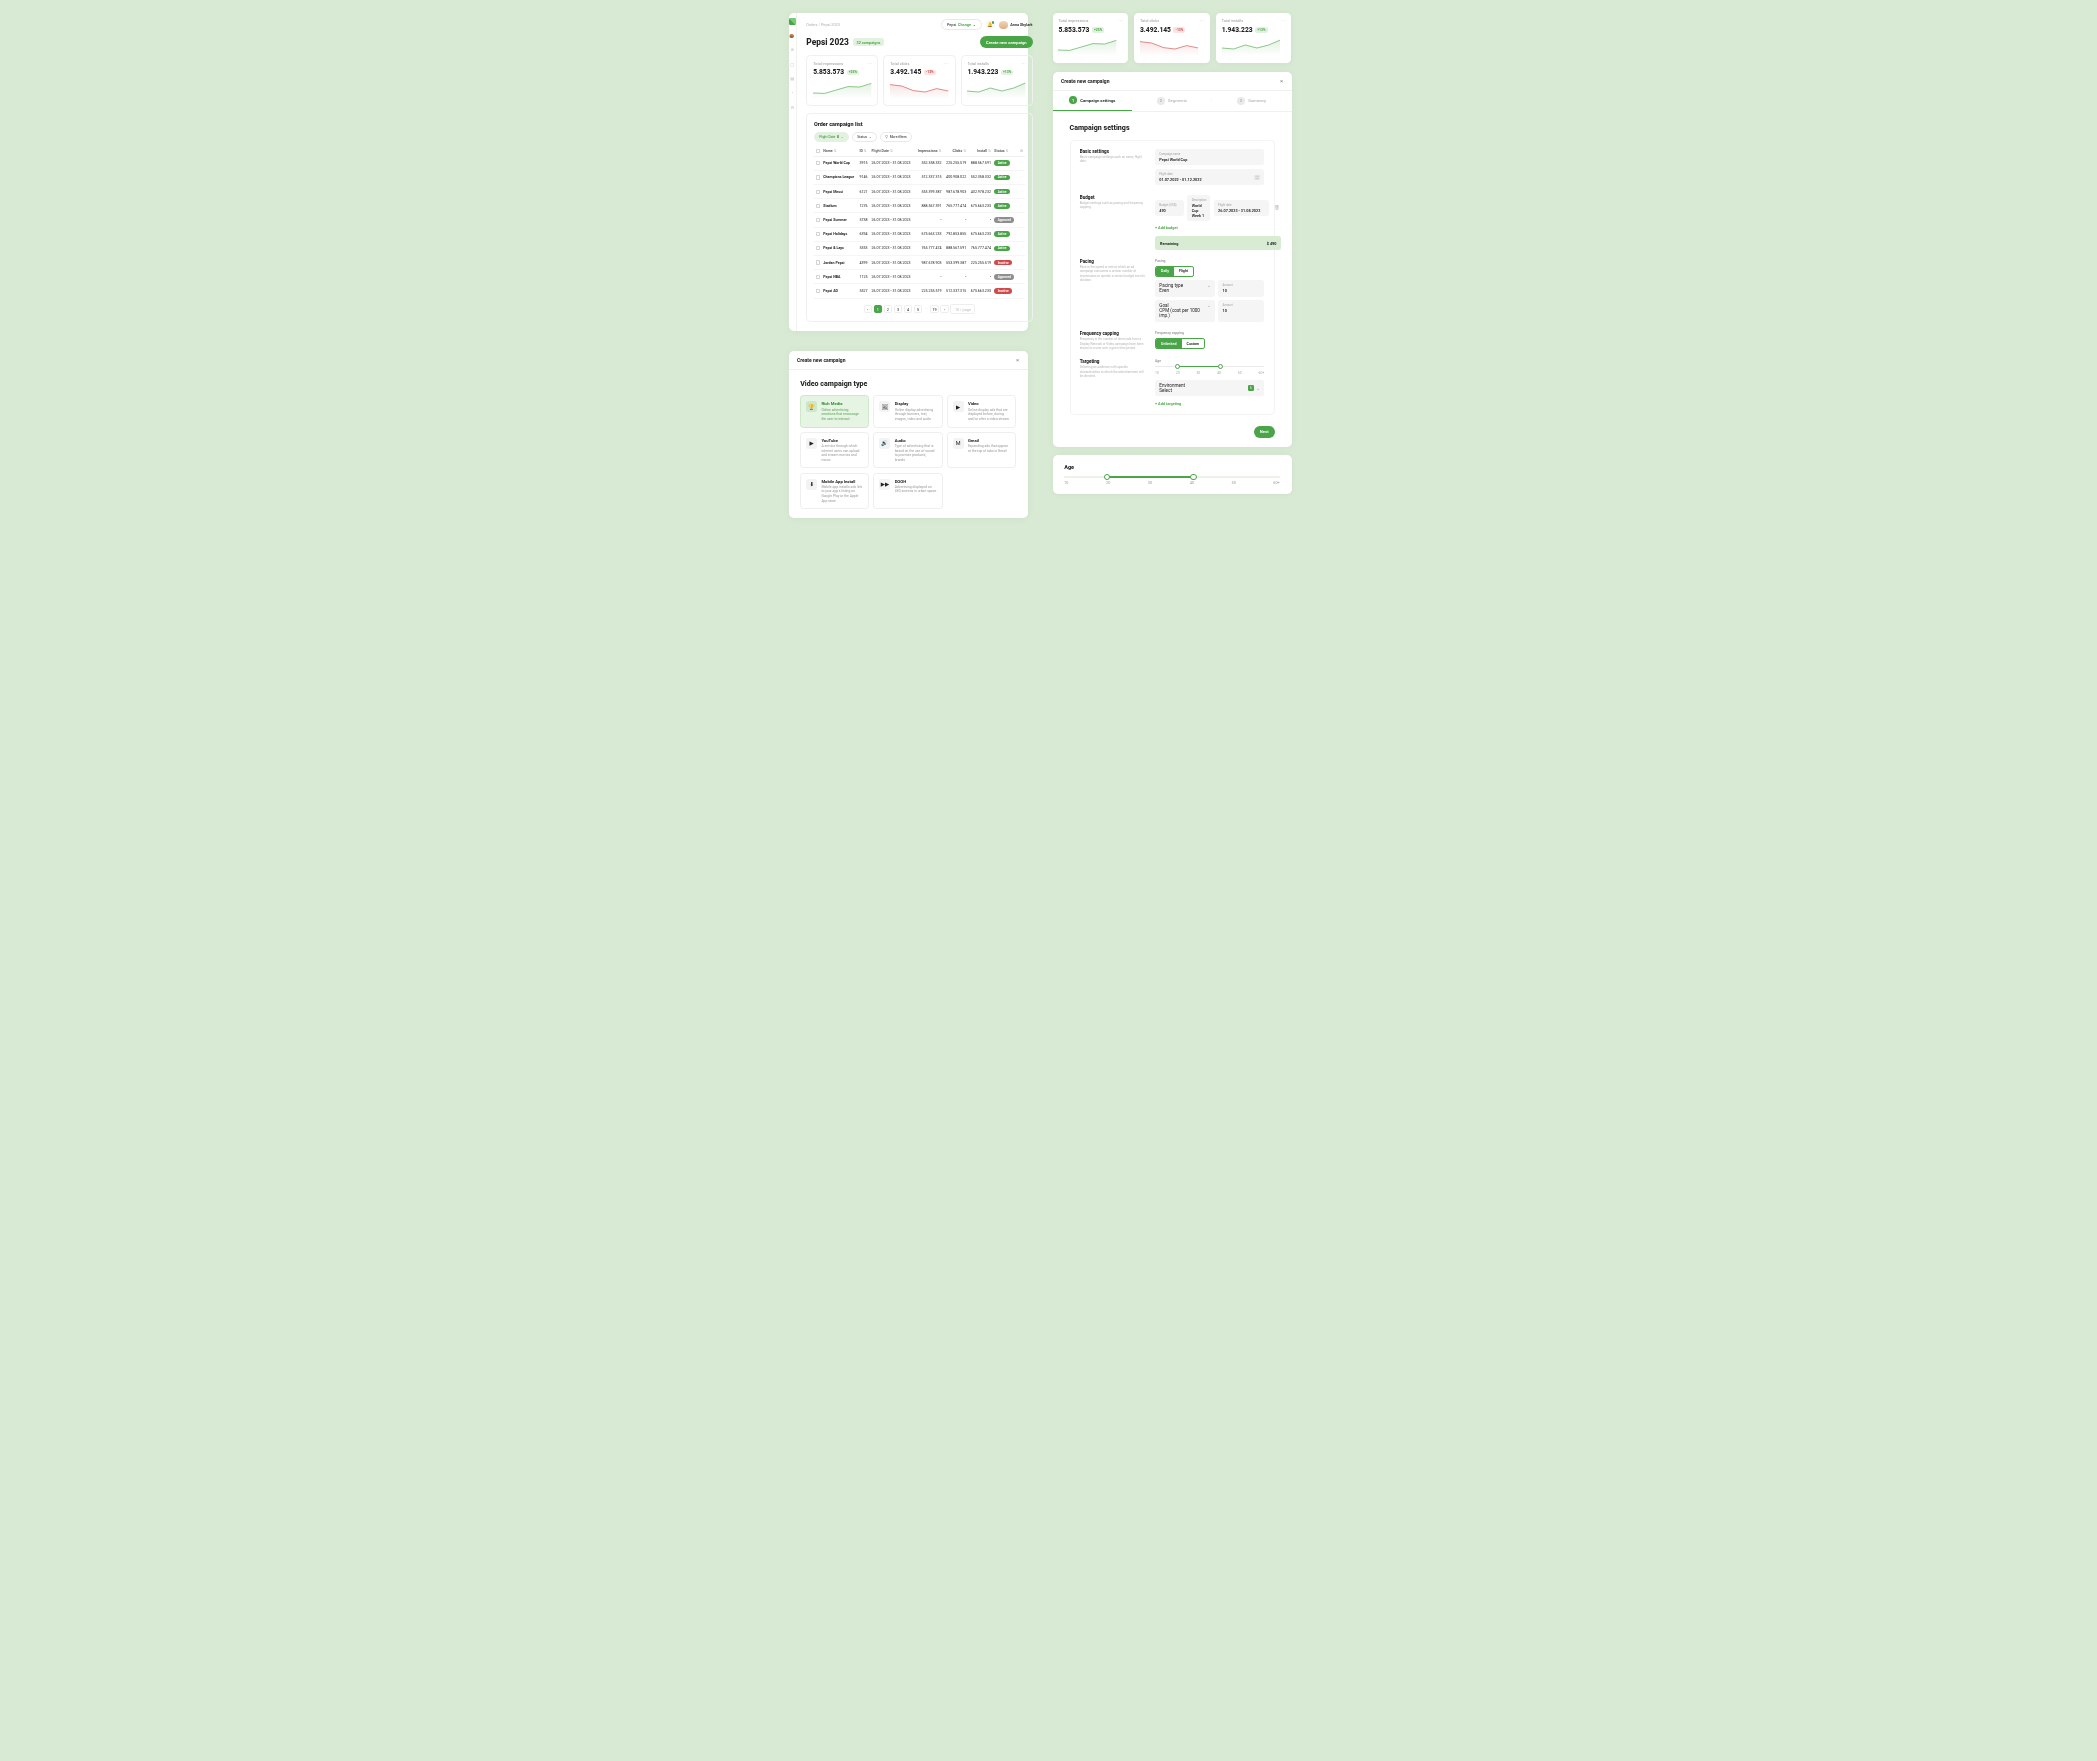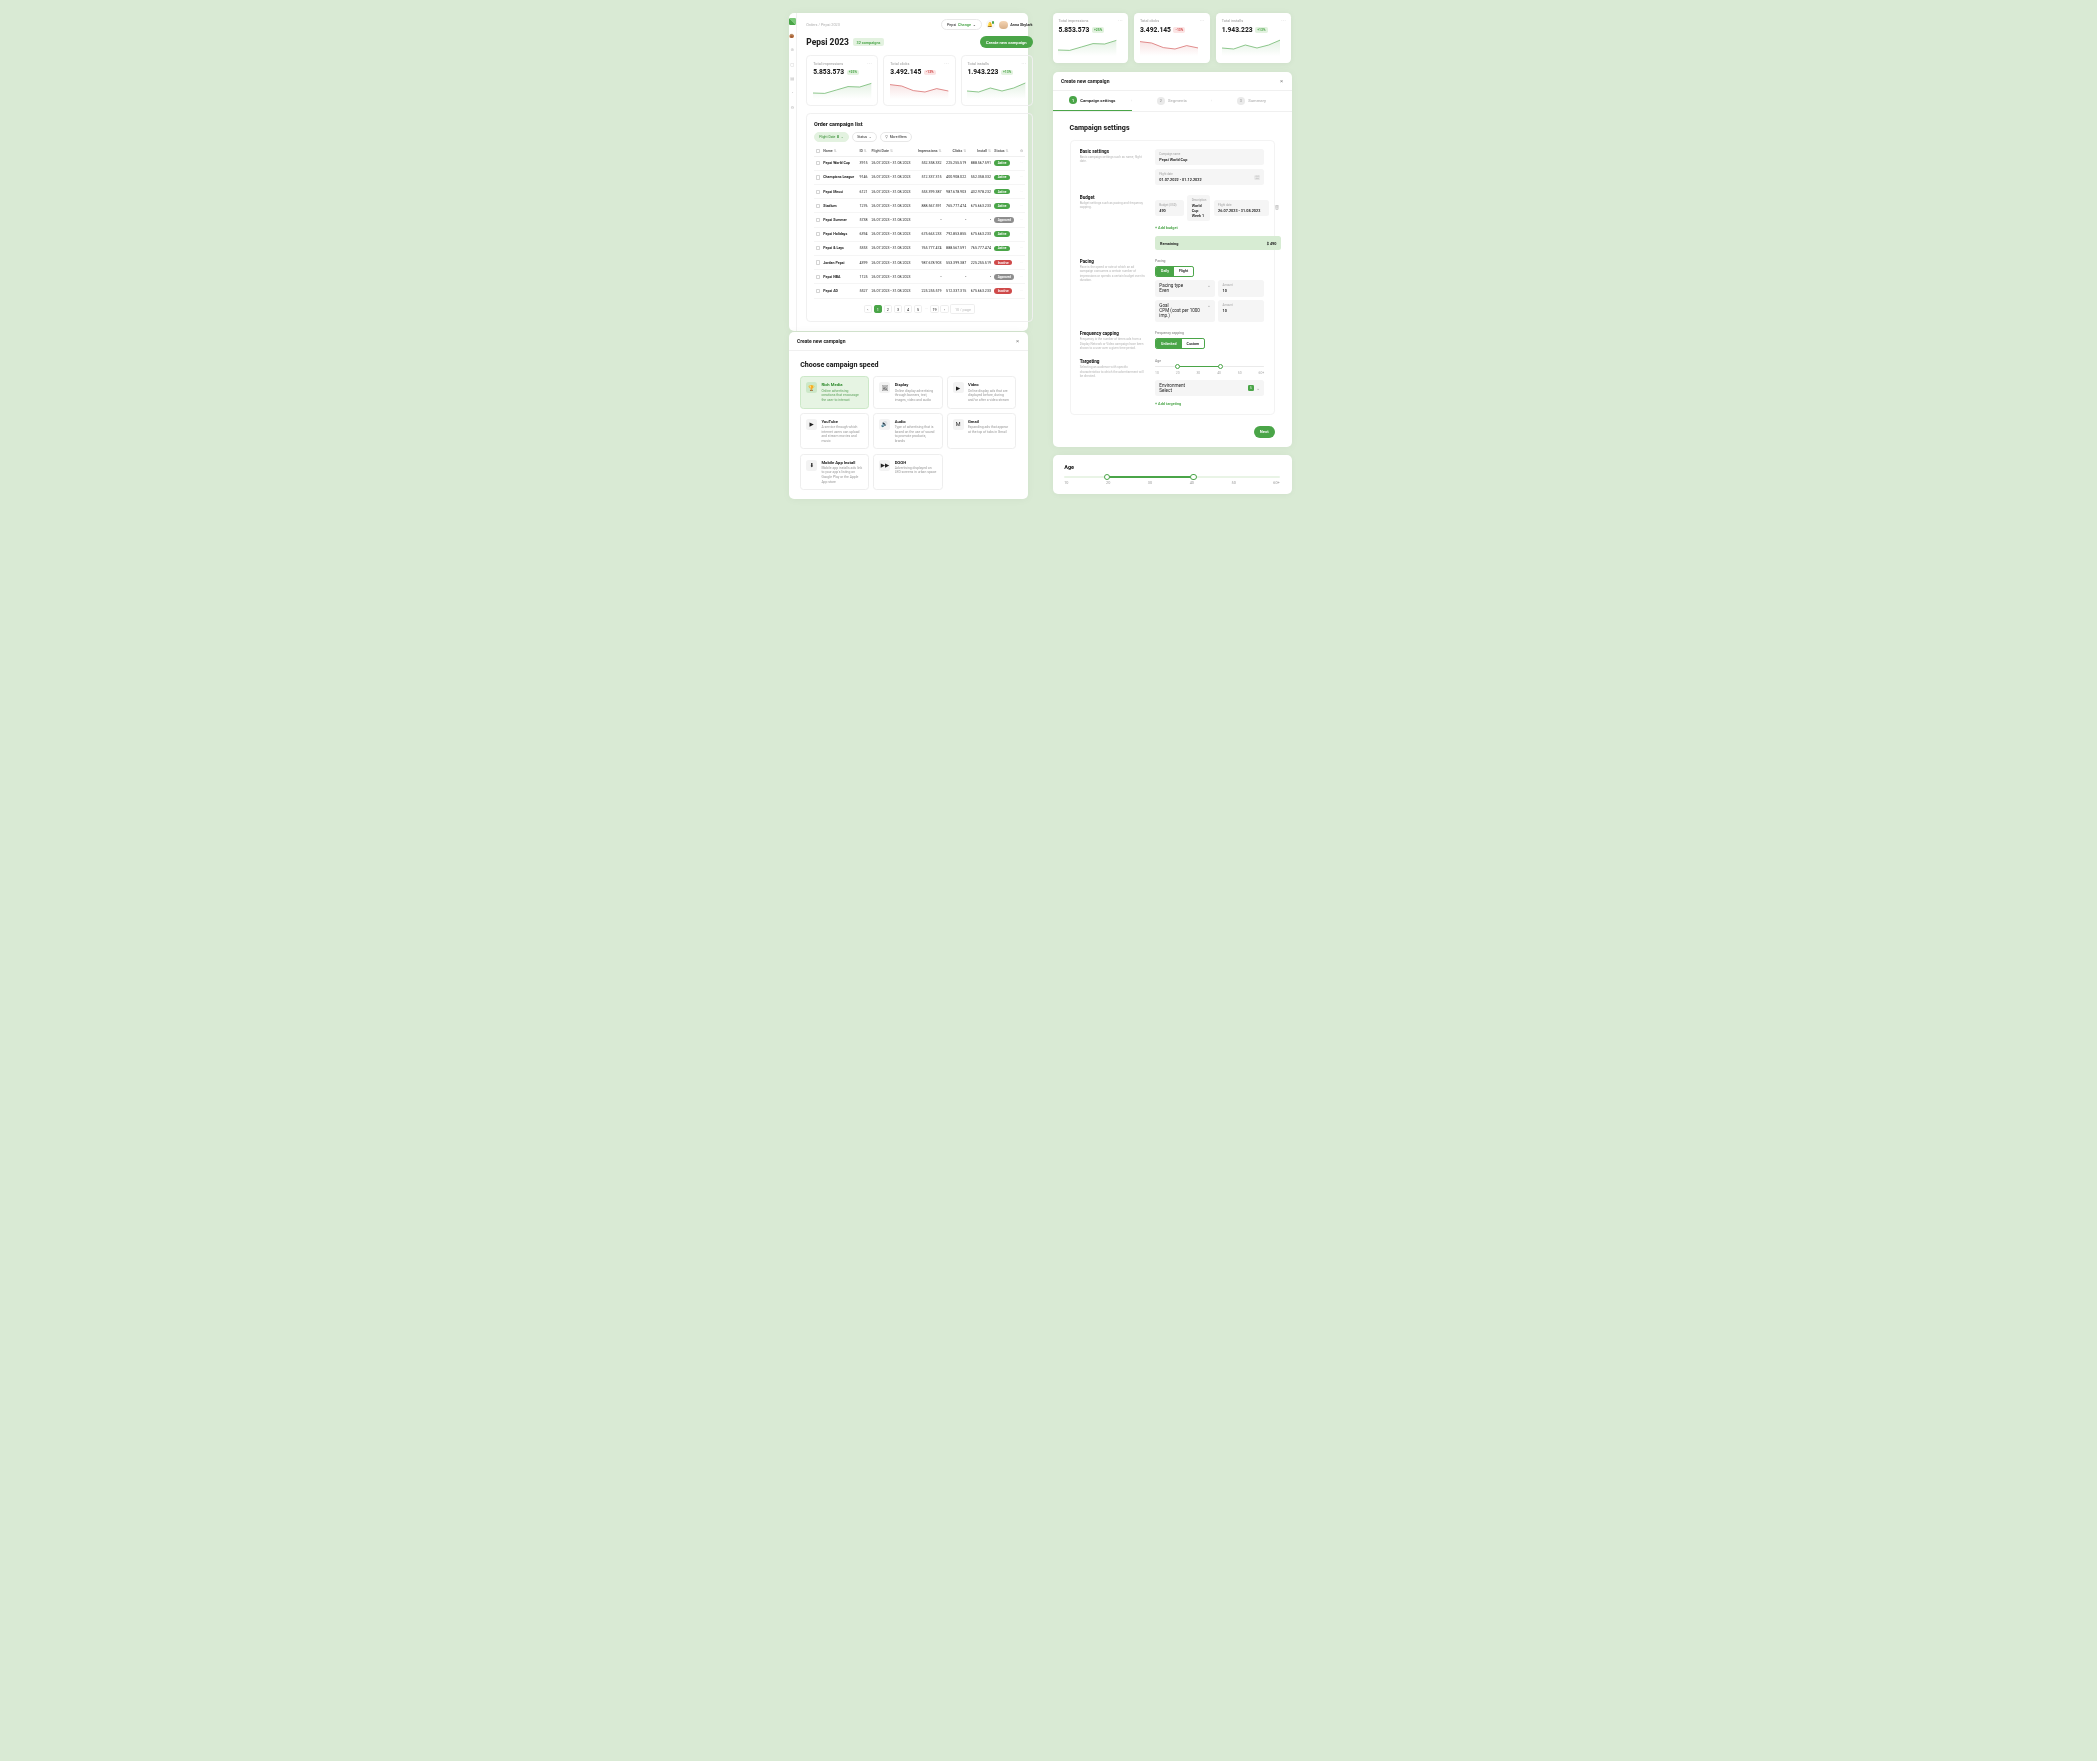--- a/index.html
+++ b/index.html
@@ -1,18 +1,18 @@
 <!DOCTYPE html>
 <html style="font-size:6.7px"><head>
 <meta charset="utf-8">
 <style>
 *{box-sizing:border-box;margin:0;padding:0;font-family:-apple-system,BlinkMacSystemFont,"Segoe UI",Roboto,sans-serif}
 body{background:#d9ead4;padding:12.6px;font-size:4.6px;color:#222}
 .canvas{display:grid;grid-template-columns:239px 239px;gap:25px;align-items:start;max-width:520px;margin:0 auto}
-.left-col{display:flex;flex-direction:column;gap:1px}
+.left-col{display:flex;flex-direction:column;gap:20px}
 .right-col{display:flex;flex-direction:column;gap:8.4px}
 .card{background:#fff;border-radius:5px;box-shadow:0 0.8px 8.4px rgba(0,0,0,.04)}
 .dashboard{display:flex}
 .sidenav{width:18.5px;border-right:0.4px solid #f1f1f1;padding:5.9px 0;display:flex;flex-direction:column;align-items:center;gap:6.7px}
 .logo{width:6.7px;height:6.7px;background:linear-gradient(45deg,#4aa548 50%,#7cc97a 50%);border-radius:1.3px}
 .nav-ic{width:7.6px;height:7.6px;display:flex;align-items:center;justify-content:center;color:#bbb;font-size:4.2px}
 .dash-body{flex:1;padding:6.7px 9.2px 9.2px}
 .crumbs{display:flex;align-items:center;justify-content:space-between;margin-bottom:5.9px}
 .crumb-l{color:#aeaeae;font-size:3.8px}
 .crumb-r{display:flex;align-items:center;gap:4.2px}
@@ -380,21 +380,21 @@
     </div>
   </div>
 </div>
 
 <div class="card">
   <div class="modal-header">
     <h3>Create new campaign</h3>
     <div class="close">×</div>
   </div>
   <div class="modal-body">
-    <div class="h2">Choose campaign speed</div>
+    <div class="h2">Video campaign type</div>
     <div class="type-grid" id="type-grid">
             <div class="type-card sel">
     <div class="type-ic">🏆</div>
     <div>
                 <h4>Rich Media</h4>
                 <p>Online advertising creations that encourage the user to interact</p>
               </div>
             </div>
             <div class="type-card ">
     <div class="type-ic">🖼</div>

